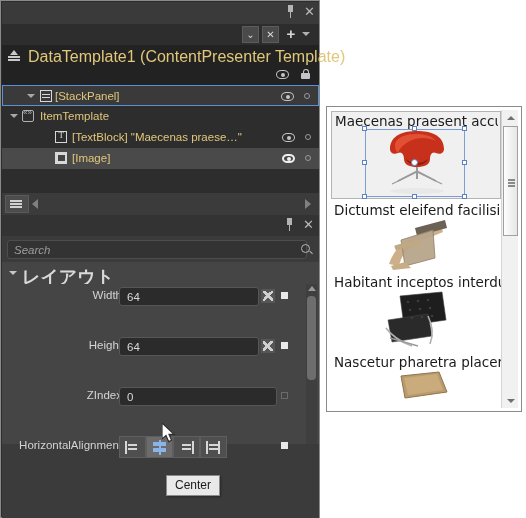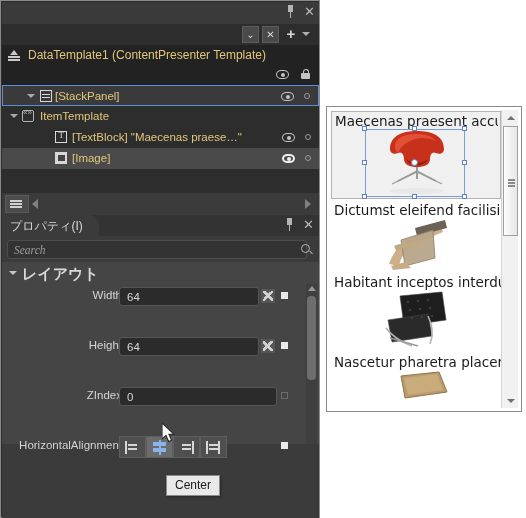--- a/index.html
+++ b/index.html
@@ -68,21 +68,21 @@
     position:absolute;top:2px;left:281px;width:16px;height:17px;
     color:#d8d8d8;font-size:15px;text-align:center;line-height:16px;font-weight:bold;
   }
   .sb-caret{
     position:absolute;top:8px;left:300px;width:0;height:0;
     border-left:4px solid transparent;border-right:4px solid transparent;border-top:4px solid #b0b0b0;
   }
   
   .tmpl-head{
     position:relative;height:22px;background:#222222;
-    color:#e0c77a;font-size:12px;
+    color:#e0c77a;font-size:16px;
     padding:3px 0 0 26px;box-sizing:border-box;white-space:nowrap;
   }
   .tmpl-head .up-ic{
     position:absolute;left:6px;top:5px;width:13px;height:12px;
   }
   .tmpl-head .up-ic::before{
     content:"";position:absolute;left:2px;top:0;width:0;height:0;
     border-left:4px solid transparent;border-right:4px solid transparent;border-bottom:5px solid #c9c9c9;
   }
   .tmpl-head .up-ic::after{
@@ -203,30 +203,30 @@
   .nf-glyph1{position:absolute;left:3px;top:2px;width:14px;height:12px;background:#8ab4e8;border-radius:2px;}
   .nf-glyph1::after{content:"";position:absolute;left:4px;top:2px;width:6px;height:8px;background:#2b2b2b;border-radius:50%;}
   .nf-glyph2{position:absolute;left:3px;top:2px;width:14px;height:12px;background:#9a9a9a;border-radius:2px;}
   .nf-glyph2::after{content:"\26A1";position:absolute;left:3px;top:-2px;font-size:10px;color:#3b3b3b;}
   .divider{position:absolute;left:6px;width:305px;height:1px;background:#4e4e4e;}
   
   .search-row{position:relative;height:26px;background:#3b3b3b;}
   .search-box{
     position:absolute;left:5px;top:4px;width:300px;height:19px;
     background:#333333;border:1px solid #4d4d4d;border-radius:3px;box-sizing:border-box;
-    color:#9d9d9d;font-size:11.5px;font-style:italic;padding:3px 0 0 6px;font-family:Liberation Serif, serif;
+    color:#9d9d9d;font-size:11.5px;font-style:italic;padding:3px 0 0 6px;
   }
   .search-ic{
     position:absolute;right:9px;top:8px;width:9px;height:9px;
     border:1.4px solid #b5b5b5;border-radius:50%;box-sizing:border-box;
   }
   .search-ic::after{content:"";position:absolute;left:7px;top:7px;width:4px;height:1.4px;background:#b5b5b5;transform:rotate(45deg);}
   
   .sec-head{
-    position:relative;height:22px;background:#454545;color:#d9d9d9;font-size:15px;font-weight:bold;
+    position:relative;height:22px;background:#454545;color:#d9d9d9;font-size:18px;font-weight:bold;
     padding:3px 0 0 20px;box-sizing:border-box;
   }
   .sec-head .tri-d{
     position:absolute;left:7px;top:9px;width:0;height:0;
     border-left:4px solid transparent;border-right:4px solid transparent;border-top:4.5px solid #c6c6c6;
   }
   .prop-body{position:relative;background:#454545;height:160px;}
   .prow{position:relative;height:25px;}
   .plabel{
     position:absolute;right:0;top:5px;width:112px;text-align:right;
@@ -402,21 +402,20 @@
 
     <div id="sep-toolbar">
       <span class="stack-ic"></span>
       <span class="arr-l"></span>
       <span class="arr-r"></span>
     </div>
 
     <div id="props-panel">
 
       <div class="ptabstrip">
-        <div class="ptab">プロパティ(I)</div>
         <div class="tab-btns">
           <span class="ic pin-ic"></span>
           <span class="ic x-ic">✕</span>
         </div>
       </div>
 
 
       <div class="search-row">
         <div class="search-box">Search</div>
         <span class="search-ic"></span>

